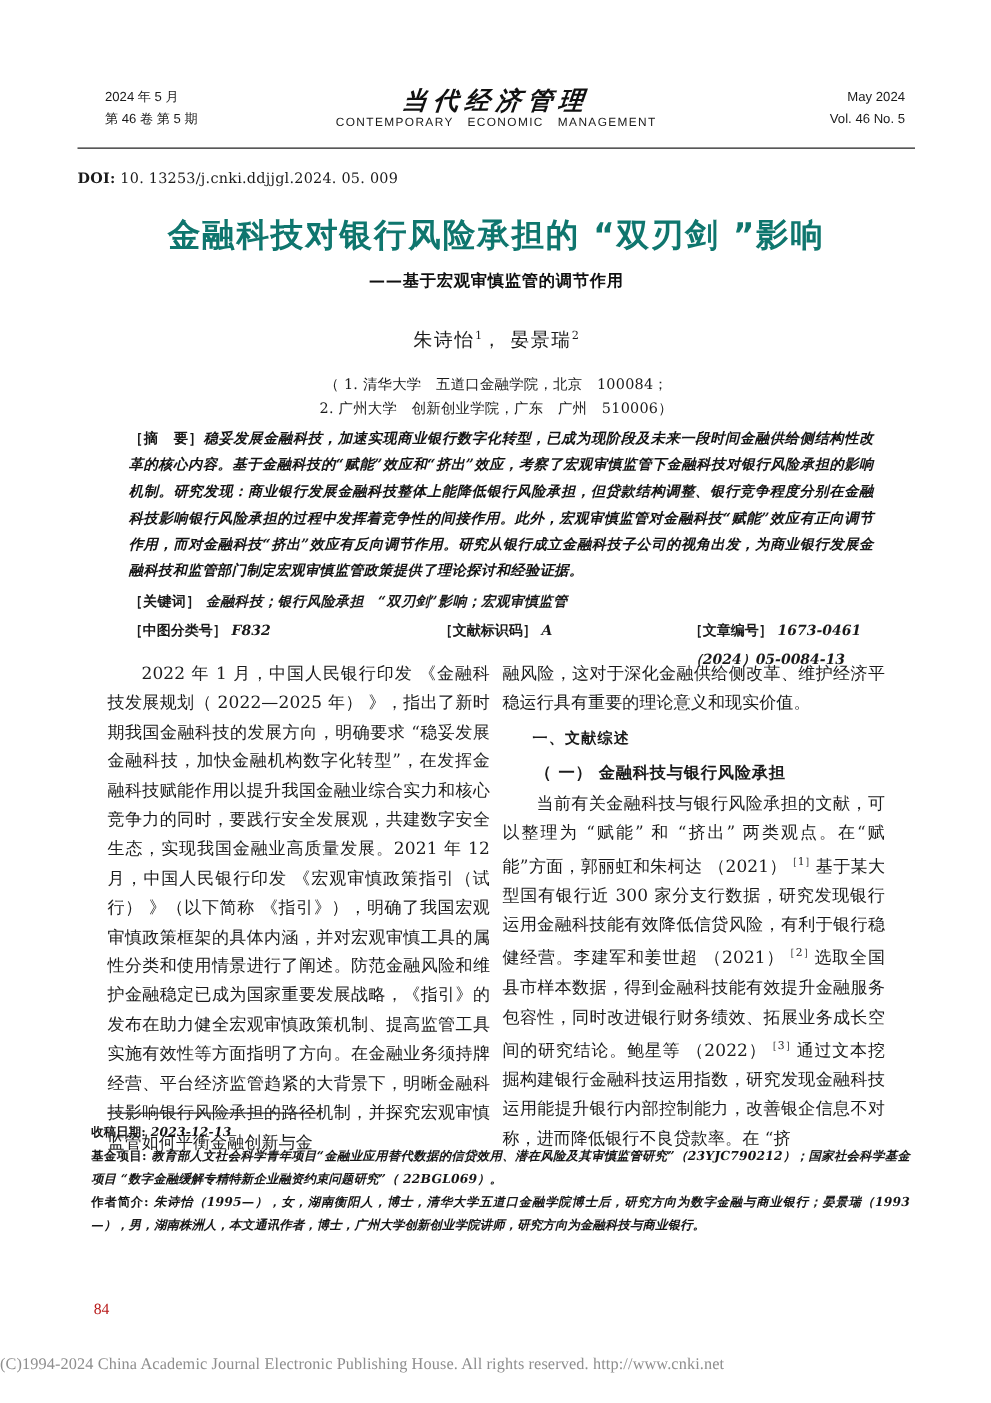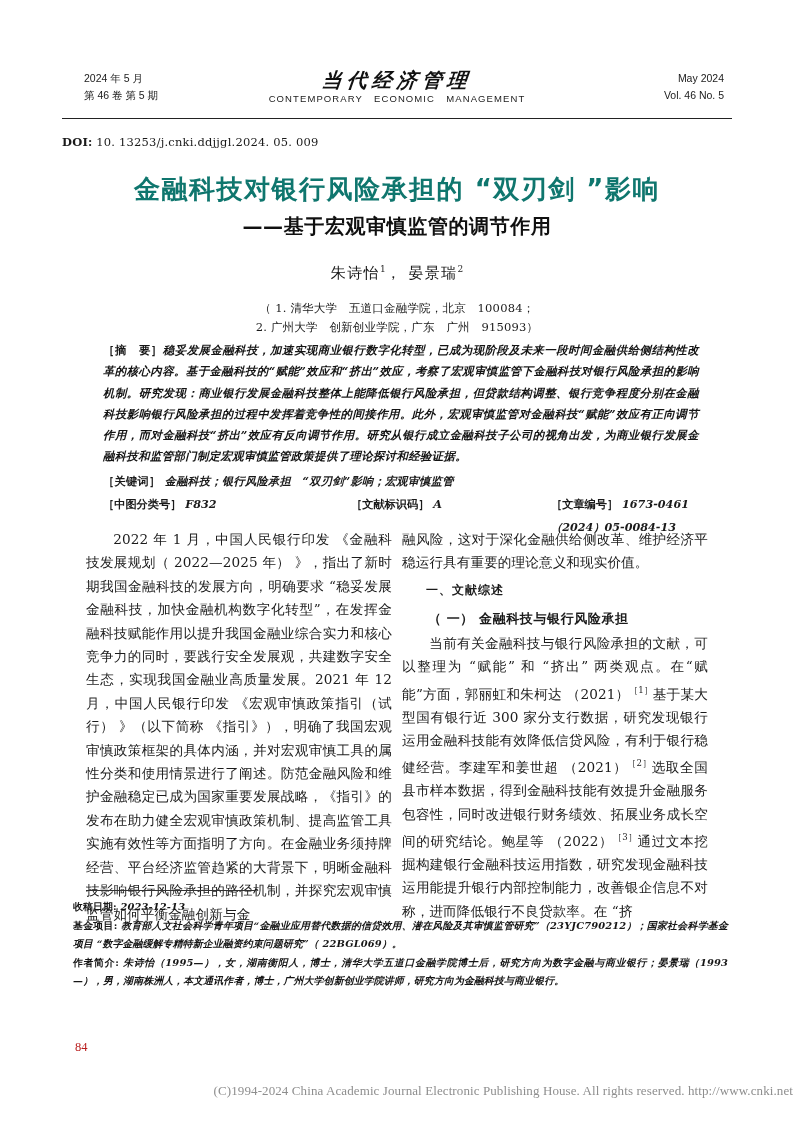--- a/index.html
+++ b/index.html
@@ -100,21 +100,21 @@
   .title-main {
     font-family: "DejaVu Sans", "Liberation Sans", sans-serif;
     font-size: 26px;
     font-weight: 700;
     letter-spacing: 1.5px;
     line-height: 34px;
     color: #0f766e;
   }
   .title-sub {
     font-family: "DejaVu Sans", "Liberation Sans", sans-serif;
-    font-size: 20px;
+    font-size: 13px;
     font-weight: 700;
     letter-spacing: 0.6px;
     line-height: 26px;
     margin-top: 7px;
     color: #101010;
   }
   .authors {
     font-size: 15px;
     letter-spacing: 1.4px;
     margin-top: 19px;
@@ -248,21 +248,21 @@
     font-size: 12.5px;
     color: #b91c1c;
   }
 
   
   .copyright {
     position: absolute;
     left: 0;
     top: 1083px;
     width: 793px;
-    text-align: right;
+    text-align: left;
     font-family: "Liberation Serif", "DejaVu Serif", serif;
     font-size: 13px;
     color: #8e8e8e;
     letter-spacing: 0.1px;
     white-space: nowrap;
   }
 </style>
 </head>
 <body>
 
@@ -290,21 +290,21 @@
   </div>
 
   <div class="title-block">
     <div class="title-main">金融科技对银行风险承担的 “双刃剑 ”影响</div>
     <div class="title-sub">——基于宏观审慎监管的调节作用</div>
     <div class="authors">
       <span>朱诗怡</span><sup>1</sup><span>，  晏景瑞</span><sup>2</sup>
     </div>
     <div class="affil">
       <div>（ 1. 清华大学　五道口金融学院，北京　100084；</div>
-      <div>2. 广州大学　创新创业学院，广东　广州　915093）</div>
+      <div>2. 广州大学　创新创业学院，广东　广州　510006）</div>
     </div>
   </div>
 
   <div class="abs-block">
     <div class="abs-para"><span class="abs-label">［摘　要］</span><span>稳妥发展金融科技，加速实现商业银行数字化转型，已成为现阶段及未来一段时间金融供给侧结构性改革的核心内容。基于金融科技的“赋能”效应和“挤出”效应，考察了宏观审慎监管下金融科技对银行风险承担的影响机制。研究发现：商业银行发展金融科技整体上能降低银行风险承担，但贷款结构调整、银行竞争程度分别在金融科技影响银行风险承担的过程中发挥着竞争性的间接作用。此外，宏观审慎监管对金融科技“赋能”效应有正向调节作用，而对金融科技“挤出”效应有反向调节作用。研究从银行成立金融科技子公司的视角出发，为商业银行发展金融科技和监管部门制定宏观审慎监管政策提供了理论探讨和经验证据。</span></div>
   </div>
 
   <div class="kw-block">
     <div class="kw-row"><span class="kw-label">［关键词］</span> <span>金融科技；银行风险承担　“双刃剑”影响；宏观审慎监管</span></div>
     <div class="cls-row">

